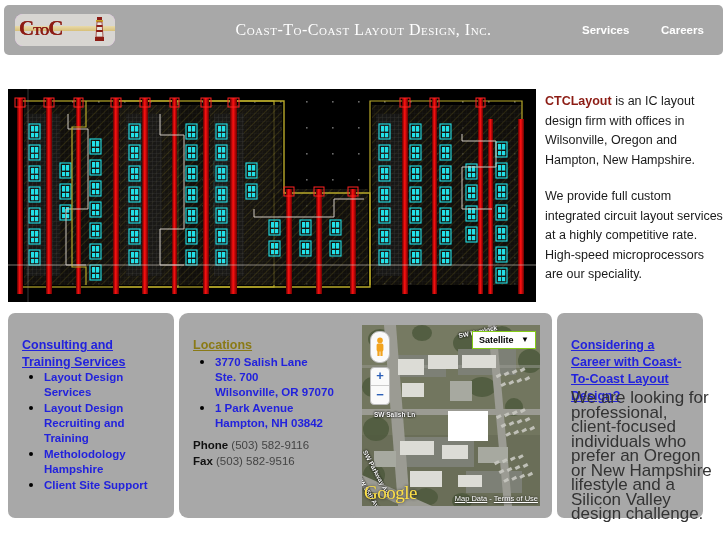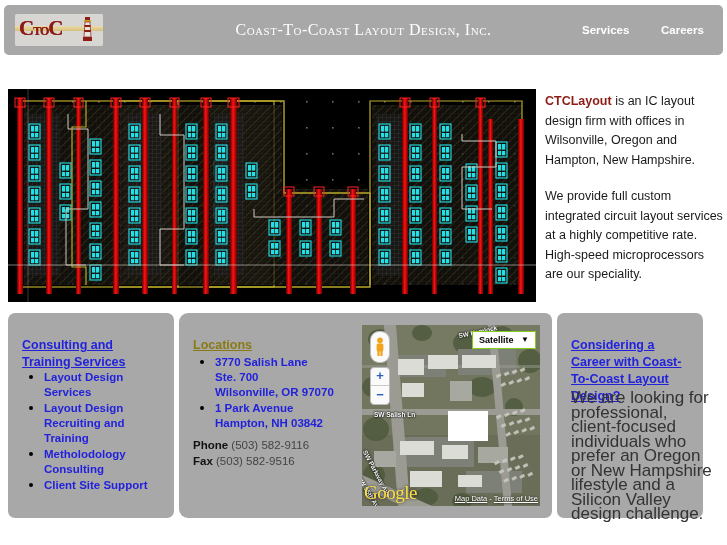--- a/index.html
+++ b/index.html
@@ -11,23 +11,23 @@
     position:relative;
   }
 
   
   #header-bar{
     position:absolute;left:4px;top:5px;width:719px;height:50px;
     background:#a8a8a8;
     border-radius:5px;
   }
   #logo-box{
-    position:absolute;left:11px;top:9px;width:88px;height:32px;
+    position:absolute;left:11px;top:9px;width:100px;height:32px;
     background:#f0abfc;
-    border-radius:2px;
+    border-radius:8px;
     overflow:hidden;
   }
   #logo-inner{
     position:absolute;inset:0;
     background:
       linear-gradient(to bottom, #d8d6d2 0%, #d8d6d2 38%, #e8d9a8 38%, #d9c27c 52%, #d8d6d2 52%, #d8d6d2 100%);
   }
   .logo-txt{
     position:absolute;left:4px;top:4px;
     font-family:"Liberation Serif", serif;
@@ -374,21 +374,21 @@
 <div id="hero-copy">
   <p><span class="brand">CTCLayout</span><span> is an IC layout design firm with offices in Wilsonville, Oregon and Hampton, New Hampshire.</span></p>
   <p>We provide full custom integrated circuit layout services at a highly competitive rate. High-speed microprocessors are our speciality.</p>
 </div>
 
 <div class="panel" id="panel-consulting">
   <div class="panel-h">Consulting and Training Services</div>
   <ul id="list-consulting">
     <li><span>Layout Design Services</span></li>
     <li><span>Layout Design Recruiting and Training</span></li>
-    <li><span>Metholodology Consulting</span></li>
+    <li><span>Metholodology Hampshire</span></li>
     <li><span>Client Site Support</span></li>
   </ul>
 </div>
 
 <div class="panel" id="panel-locations">
   <div class="panel-h" id="h-locations">Locations</div>
   <ul id="list-locations">
     <li>
       <span class="addr-line">3770 Salish Lane</span>
       <span class="addr-line">Ste. 700</span>

